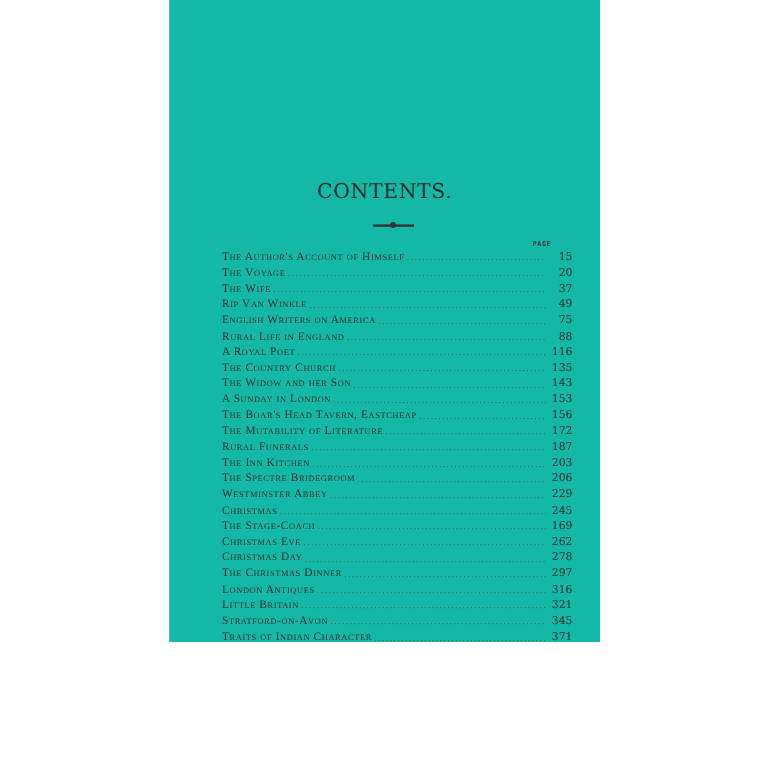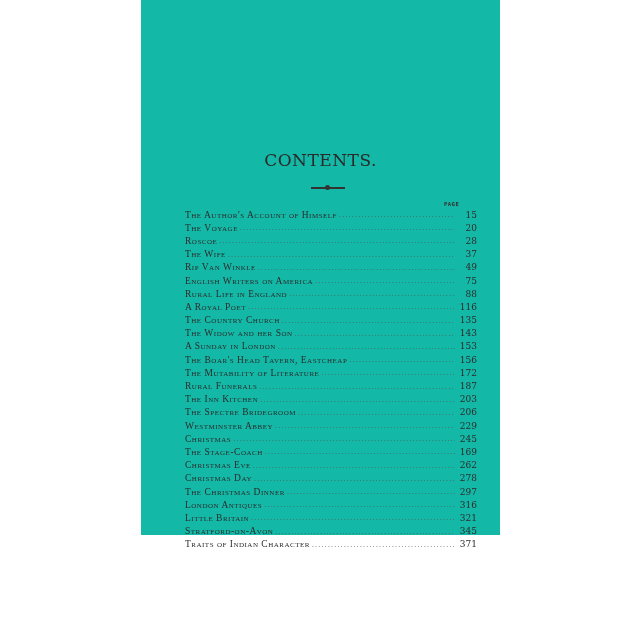--- a/index.html
+++ b/index.html
@@ -120,25 +120,20 @@
         <span class="toc-title">The Author's Account of Himself</span>
         <span class="toc-dots"></span>
         <span class="toc-page">15</span>
       </div>
       <div class="toc-row">
         <span class="toc-title">The Voyage</span>
         <span class="toc-dots"></span>
         <span class="toc-page">20</span>
       </div>
       <div class="toc-row">
-        <span class="toc-title">Roscoe</span>
-        <span class="toc-dots"></span>
-        <span class="toc-page">28</span>
-      </div>
-      <div class="toc-row">
         <span class="toc-title">The Wife</span>
         <span class="toc-dots"></span>
         <span class="toc-page">37</span>
       </div>
       <div class="toc-row">
         <span class="toc-title">Rip Van Winkle</span>
         <span class="toc-dots"></span>
         <span class="toc-page">49</span>
       </div>
       <div class="toc-row">

